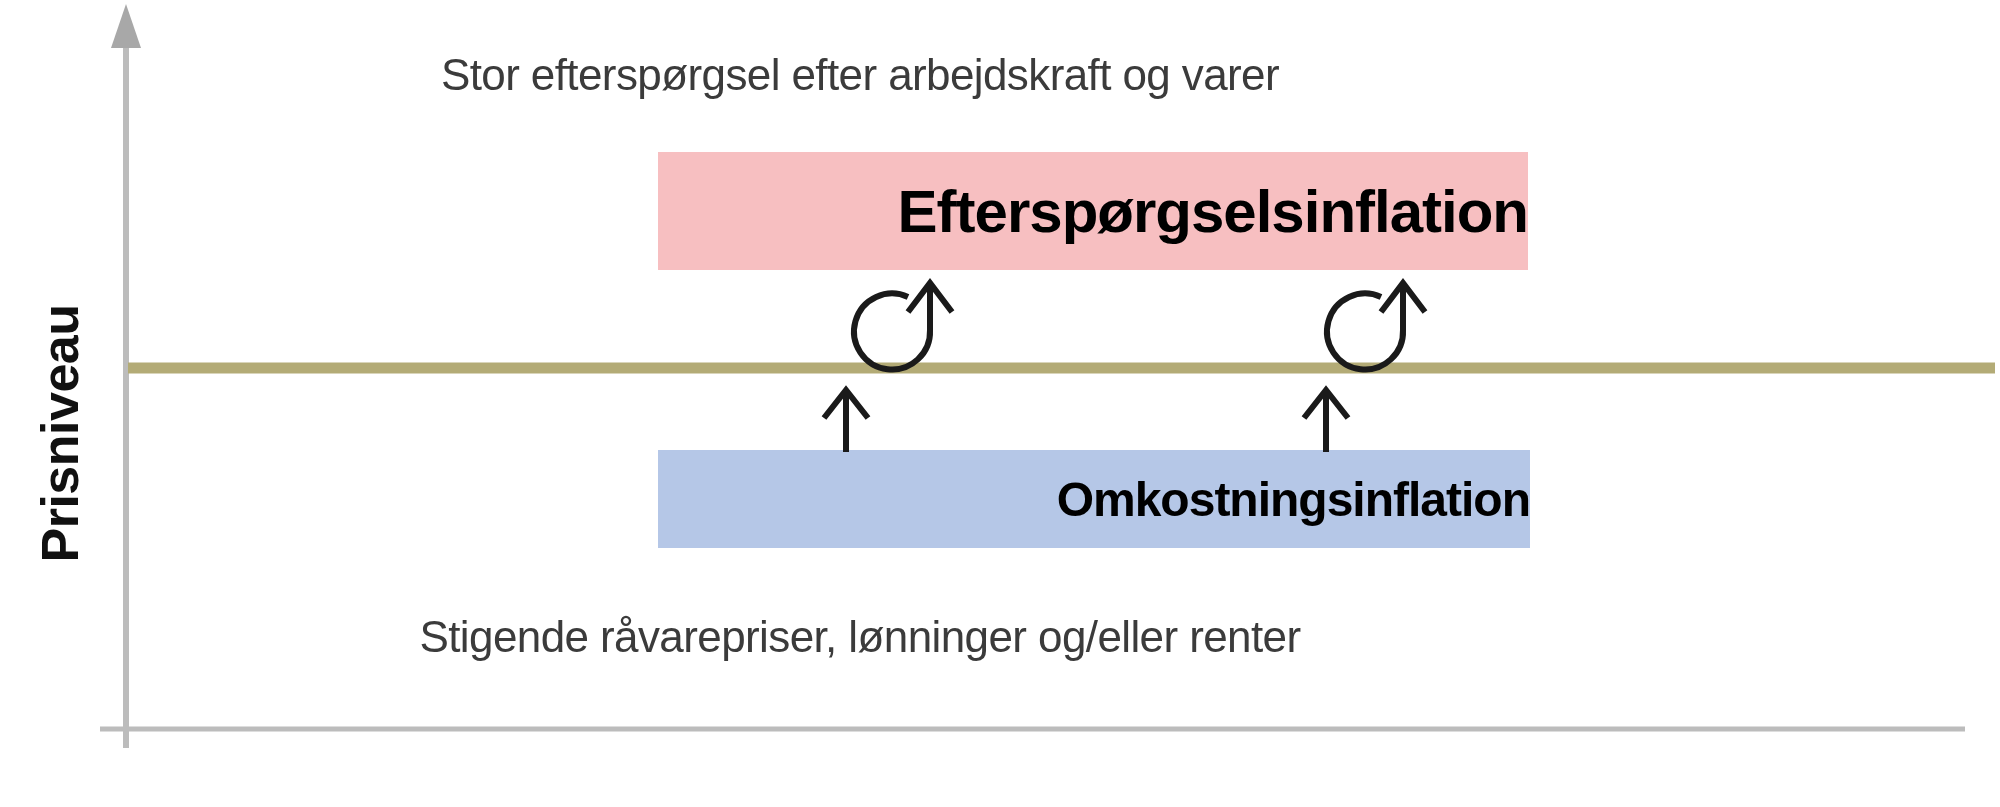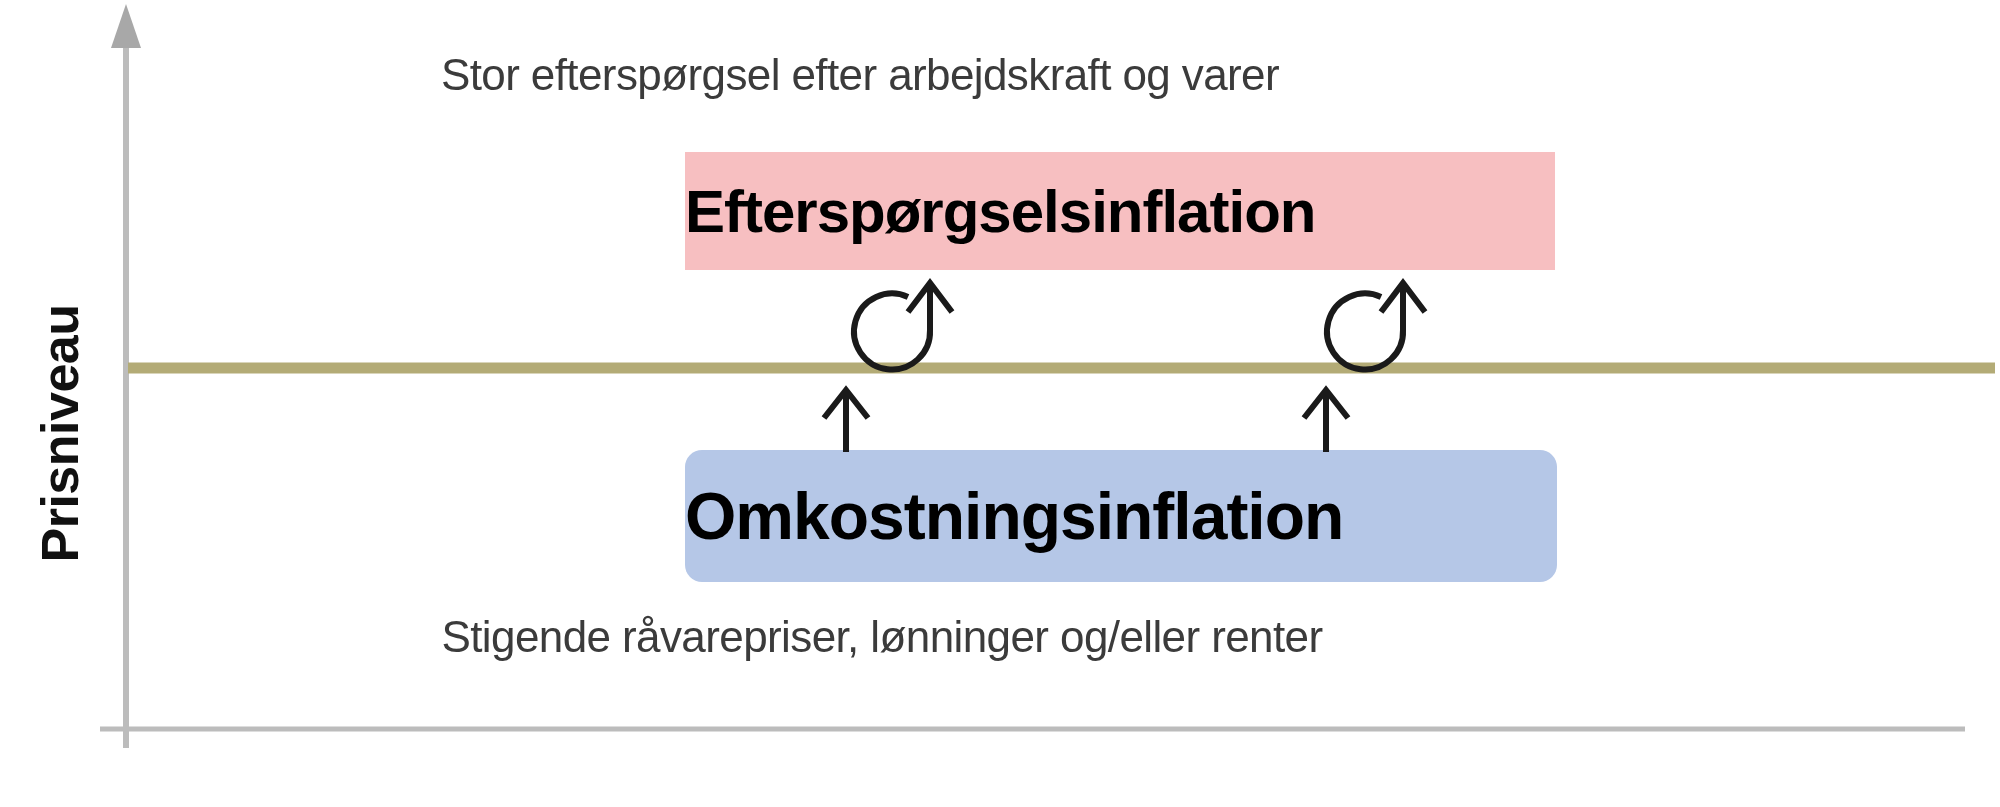--- a/index.html
+++ b/index.html
@@ -64,52 +64,49 @@
     left: 0;
     width: 1720px;
     top: 50px;
     text-align: center;
   }
   .annot-bottom {
     left: 0;
     width: 1720px;
     top: 612px;
     text-align: center;
-    padding-left: 22px;
   }
 
   
   .infl-box {
     position: absolute;
     display: flex;
     align-items: center;
-    justify-content: flex-start;
+    justify-content: flex-end;
     font-weight: bold;
     color: #000000;
     letter-spacing: -1px;
     white-space: nowrap;
     font-family: "Liberation Sans", sans-serif;
-    margin-left: 27px;
   }
   .box-demand {
     left: 658px;
     top: 152px;
     width: 870px;
     height: 118px;
     background: #f7bfc1;
     font-size: 60px;
   }
   .box-cost {
     left: 658px;
     top: 450px;
     width: 872px;
-    height: 132px;
+    height: 98px;
     background: #b5c7e7;
-    font-size: 66px;
-    border-radius: 17px;
+    font-size: 48px;
   }
 
   
   .arrows-svg {
     position: absolute;
     left: 0;
     top: 0;
     width: 2000px;
     height: 807px;
     pointer-events: none;

